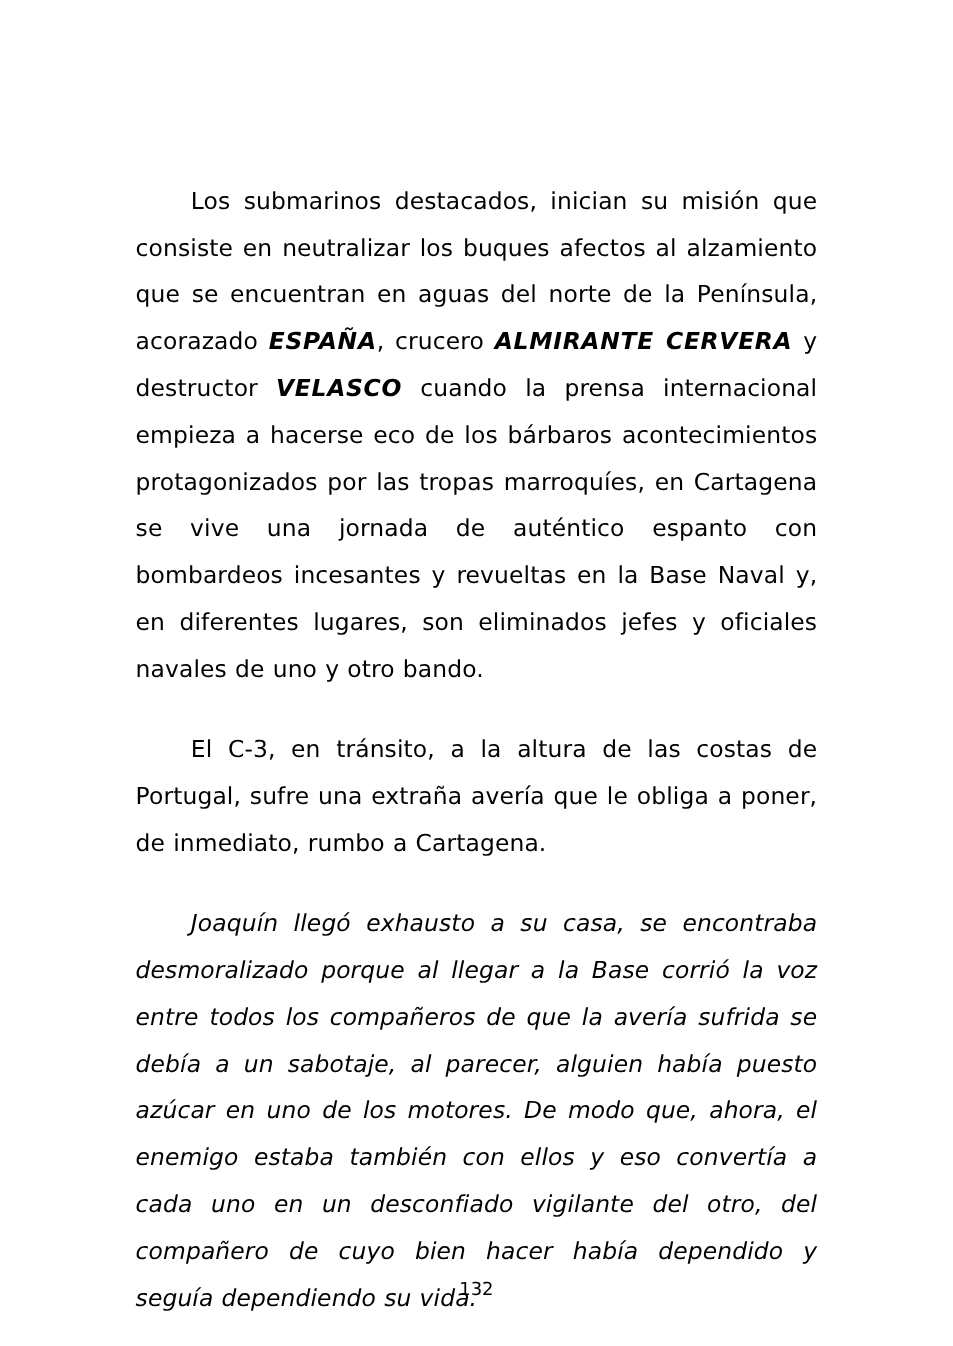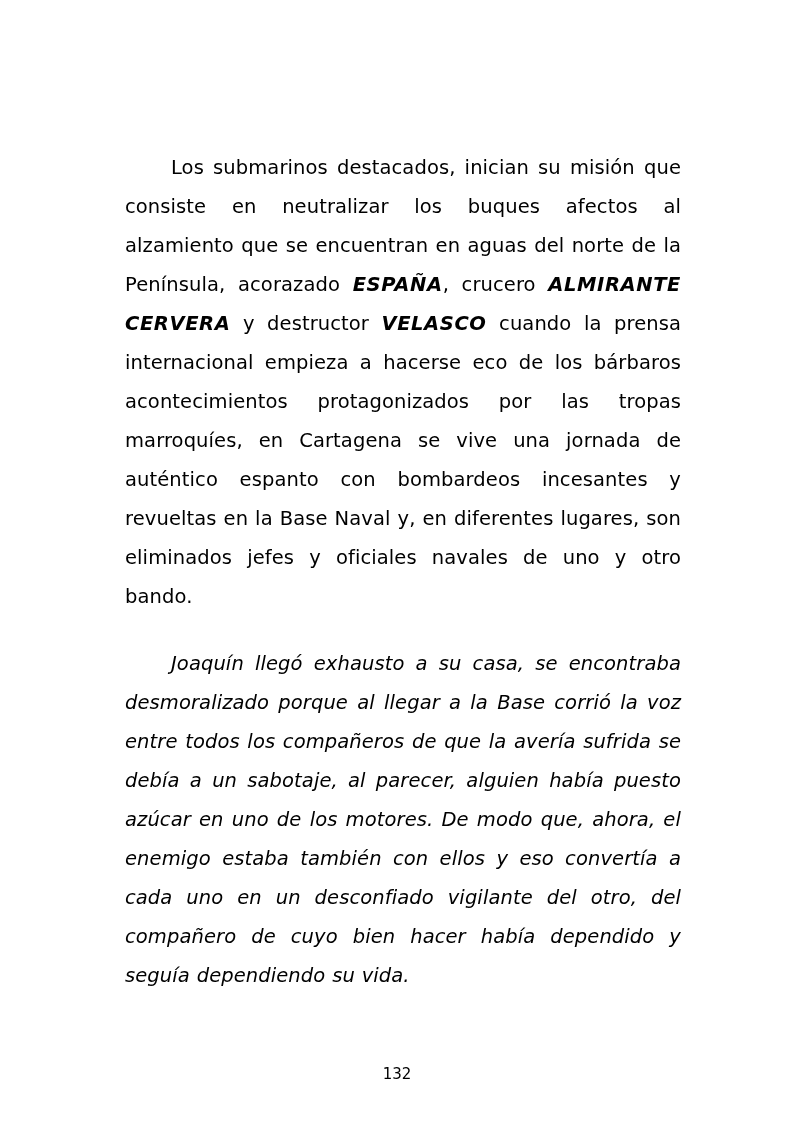--- a/index.html
+++ b/index.html
@@ -23,21 +23,21 @@
     height: 1122px;
     background: #ffffff;
   }
   .content {
     position: absolute;
     left: 113px;
     top: 148px;
     width: 568px;
   }
   .para {
-    margin: 0 0 28px 12px;
+    margin: 0 0 28px 0;
     text-align: justify;
     text-justify: inter-word;
     font-size: 19.5px;
     line-height: 39px;
     letter-spacing: 0.1px;
     word-spacing: 0.5px;
     font-weight: 400;
   }
   .para:last-child {
     margin-bottom: 0;
@@ -62,16 +62,17 @@
     font-family: "DejaVu Sans", sans-serif;
     color: #000000;
   }
 </style>
 </head>
 <body>
 
 <div class="page">
   <div class="content">
     <p class="para" id="p1"><span class="indent"></span><span>Los submarinos destacados, inician su misión que consiste en neutralizar los buques afectos al alzamiento que se encuentran en aguas del norte de la Península, acorazado </span><span class="ship">ESPAÑA</span><span>, crucero </span><span class="ship">ALMIRANTE CERVERA</span><span> y destructor </span><span class="ship">VELASCO</span><span> cuando la prensa internacional empieza a hacerse eco de los bárbaros acontecimientos protagonizados por las tropas marroquíes, en Cartagena se vive una jornada de auténtico espanto con bombardeos incesantes y revueltas en la Base Naval y, en diferentes lugares, son eliminados jefes y oficiales navales de uno y otro bando.</span></p>
+    <p class="para" id="p2"><span class="indent"></span><span>El C-3, en tránsito, a la altura de las costas de Portugal, sufre una extraña avería que le obliga a poner, de inmediato, rumbo a Cartagena.</span></p>
     <p class="para" id="p3"><span class="indent"></span><span>Joaquín llegó exhausto a su casa, se encontraba desmoralizado porque al llegar a la Base corrió la voz entre todos los compañeros de que la avería sufrida se debía a un sabotaje, al parecer, alguien había puesto azúcar en uno de los motores. De modo que, ahora, el enemigo estaba también con ellos y eso convertía a cada uno en un desconfiado vigilante del otro, del compañero de cuyo bien hacer había dependido y seguía dependiendo su vida.</span></p>
   </div>
   <div class="pageno">132</div>
 </div>
 
 </body></html>

